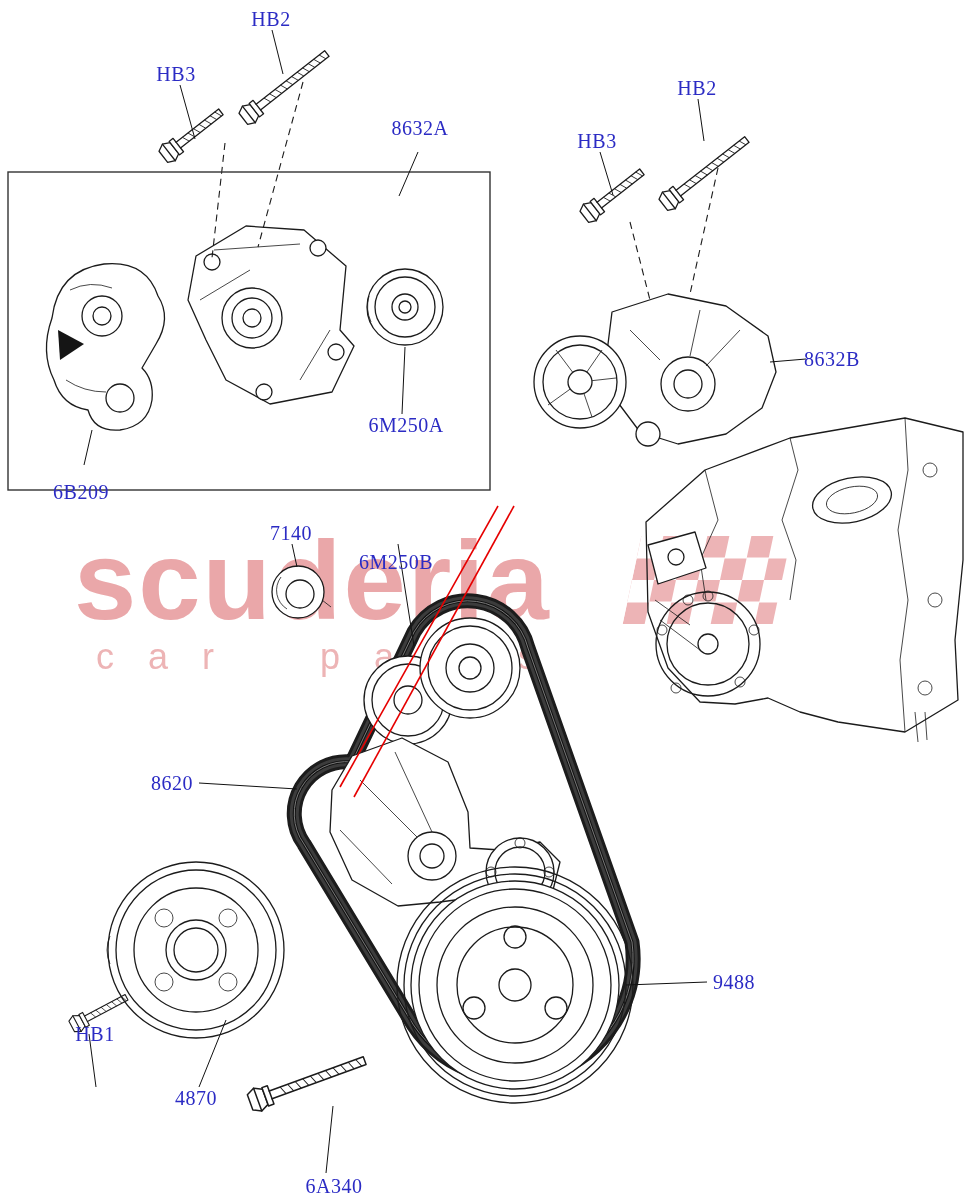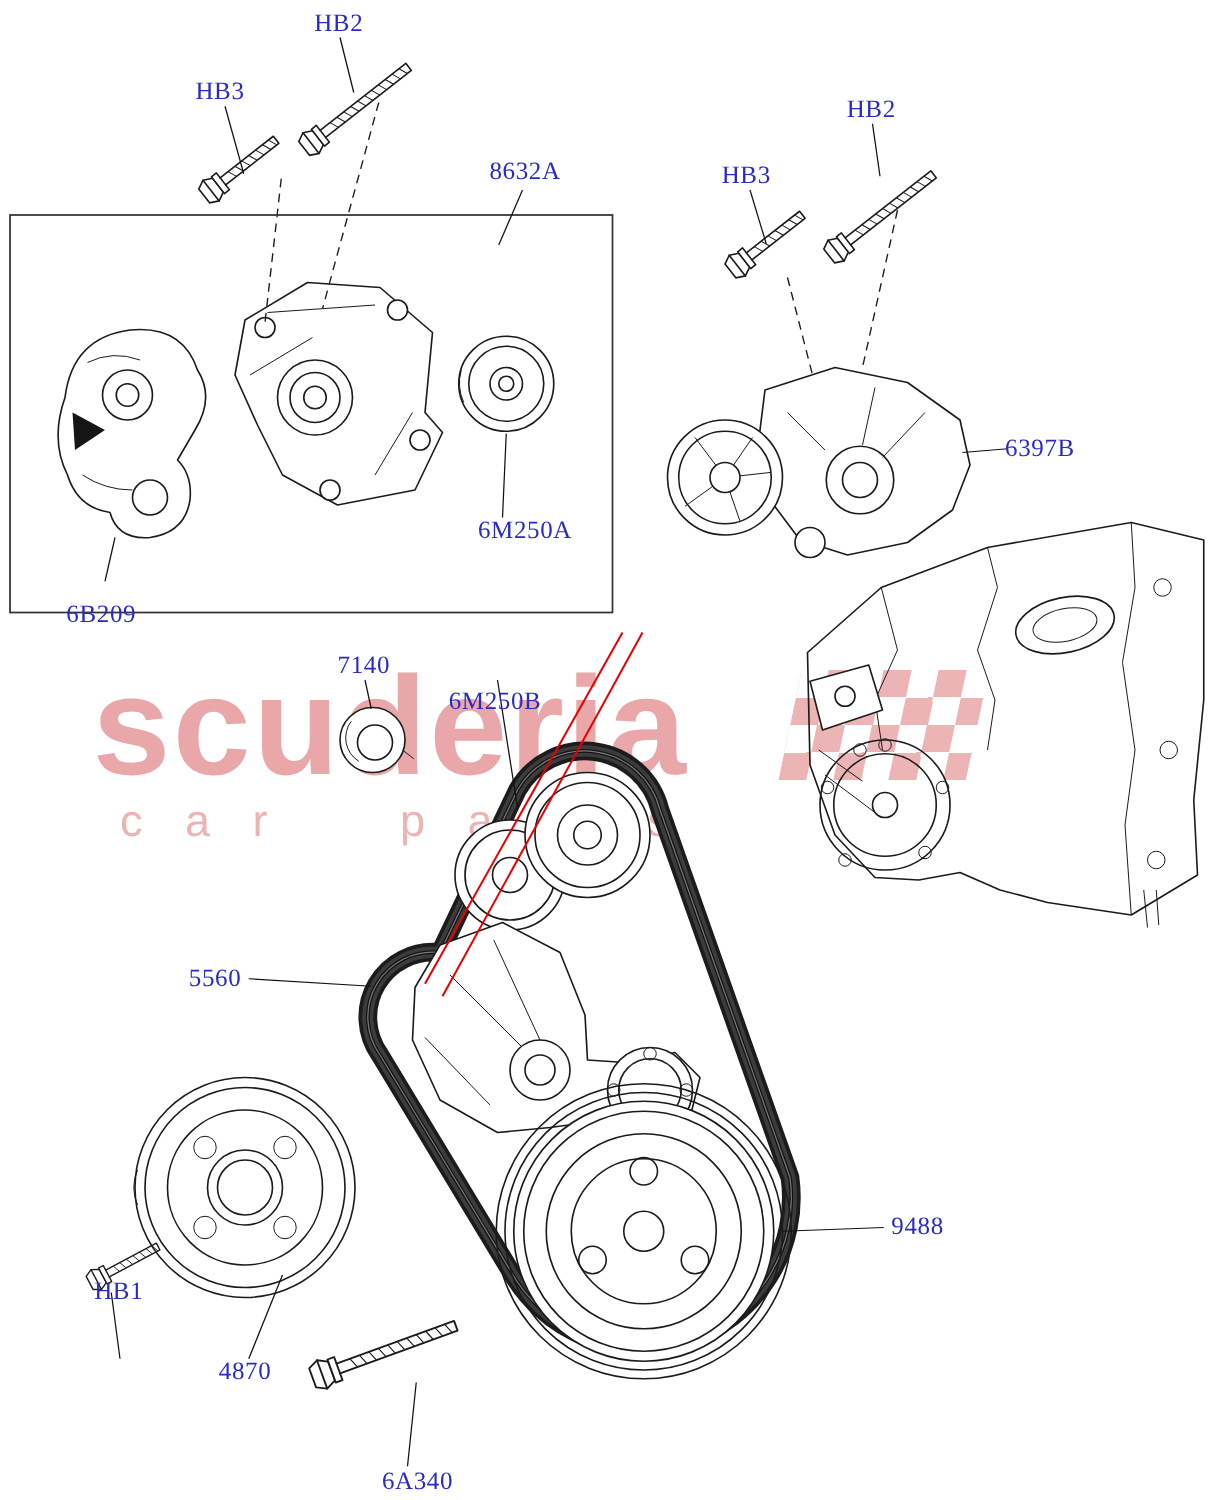--- a/index.html
+++ b/index.html
@@ -249,27 +249,27 @@
     </g>
 
     <g>
       <path class="red" d="M498,506 L340,787"></path>
       <path class="red" d="M514,506 L354,797"></path>
     </g>
   </svg>
 
   <div class="part-label" style="left:271px;top:19px">HB2</div>
   <div class="part-label" style="left:176px;top:74px">HB3</div>
-  <div class="part-label" style="left:420px;top:138px">8632A</div>
+  <div class="part-label" style="left:420px;top:128px">8632A</div>
   <div class="part-label" style="left:697px;top:88px">HB2</div>
   <div class="part-label" style="left:597px;top:141px">HB3</div>
-  <div class="part-label" style="left:832px;top:359px">6397B</div>
-  <div class="part-label" style="left:420px;top:425px">6M250A</div>
+  <div class="part-label" style="left:832px;top:359px">8632B</div>
+  <div class="part-label" style="left:406px;top:425px">6M250A</div>
   <div class="part-label" style="left:81px;top:492px">6B209</div>
   <div class="part-label" style="left:291px;top:533px">7140</div>
   <div class="part-label" style="left:396px;top:562px">6M250B</div>
-  <div class="part-label" style="left:172px;top:783px">5560</div>
+  <div class="part-label" style="left:172px;top:783px">8620</div>
   <div class="part-label" style="left:734px;top:982px">9488</div>
   <div class="part-label" style="left:95px;top:1034px">HB1</div>
   <div class="part-label" style="left:196px;top:1098px">4870</div>
   <div class="part-label" style="left:334px;top:1186px">6A340</div>
 
 </div>
 
 </body></html>

